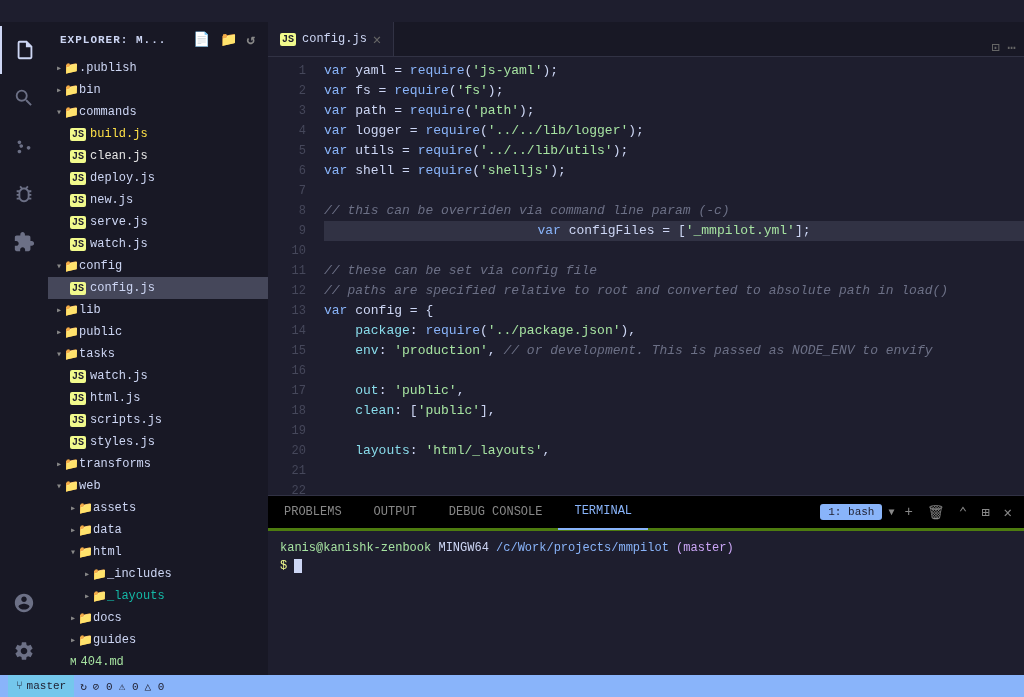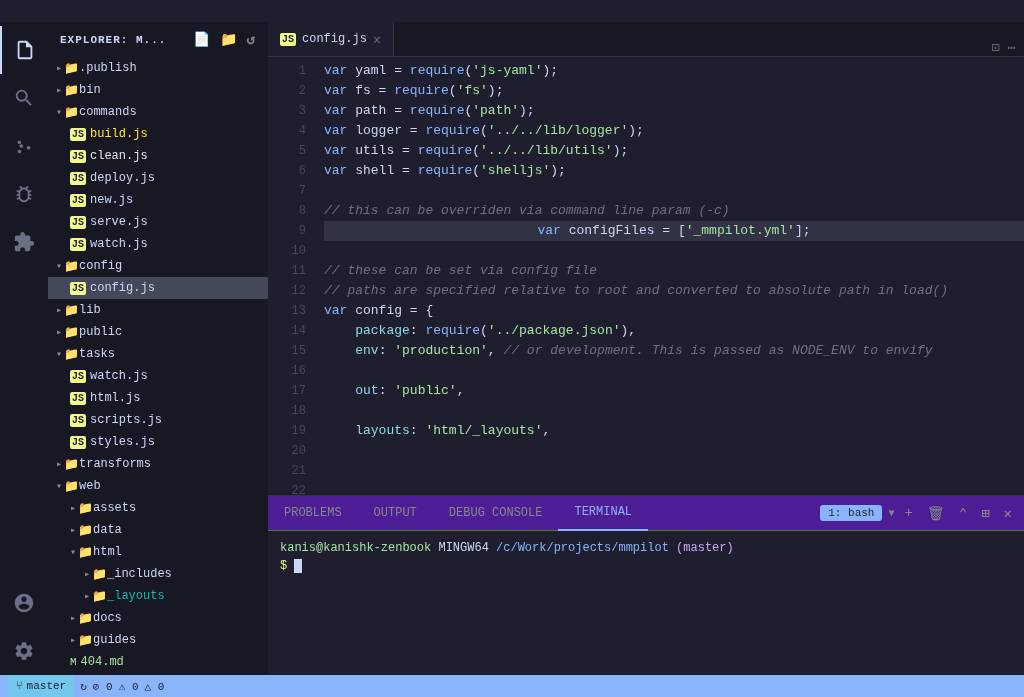--- a/index.html
+++ b/index.html
@@ -57,21 +57,21 @@
     .code-line.highlighted { background: #313244; text-align: center; }
 
     
     .kw { color: #89b4fa; }
     .str { color: #a6e3a1; }
     .comment { color: #6c7086; font-style: italic; }
     .key { color: #89dceb; }
 
     
     .panel { height: 180px; display: flex; flex-direction: column; border-top: 1px solid #313244; flex-shrink: 0; }
-    .panel-tabs { height: 35px; background: #4c1d95; display: flex; align-items: center; flex-shrink: 0; border-bottom: 1px solid #4d7c0f; }
+    .panel-tabs { height: 35px; background: #000000; display: flex; align-items: center; flex-shrink: 0; border-bottom: 3px solid #4d7c0f; }
     .panel-tab { padding: 0 16px; height: 35px; display: flex; align-items: center; font-size: 12px; cursor: pointer; color: #888; }
     .panel-tab.active { color: #89b4fa; border-bottom: 2px solid #89b4fa; }
     .panel-tabs-right { margin-left: auto; display: flex; align-items: center; gap: 6px; padding-right: 8px; }
     .terminal-badge { background: #89b4fa; color: #1e1e2e; padding: 2px 8px; border-radius: 3px; font-size: 11px; cursor: pointer; }
     .terminal-dropdown { font-size: 10px; color: #888; }
     .panel-icon-btn { color: #888; font-size: 14px; cursor: pointer; padding: 2px 4px; }
 
     .terminal-content { flex: 1; background: #1e1e2e; padding: 8px 12px; overflow-y: auto; font-size: 12px; line-height: 18px; }
     .terminal-line { color: #cdd6f4; }
     .terminal-user { color: #a6e3a1; }
@@ -326,20 +326,21 @@
           <div class="code-line"><span class="comment">// this can be overriden via command line param (-c)</span></div>
           <div class="code-line highlighted"><span class="kw">var</span> configFiles = [<span class="str">'_mmpilot.yml'</span>];</div>
           <div class="code-line">&nbsp;</div>
           <div class="code-line"><span class="comment">// these can be set via config file</span></div>
           <div class="code-line"><span class="comment">// paths are specified relative to root and converted to absolute path in load()</span></div>
           <div class="code-line"><span class="kw">var</span> config = {</div>
           <div class="code-line">    <span class="key">package</span>: <span class="kw">require</span>(<span class="str">'../package.json'</span>),</div>
           <div class="code-line">    <span class="key">env</span>: <span class="str">'production'</span>, <span class="comment">// or development. This is passed as NODE_ENV to envify</span></div>
           <div class="code-line">&nbsp;</div>
           <div class="code-line">    <span class="key">out</span>: <span class="str">'public'</span>,</div>
+          <div class="code-line">    <span class="key">clean</span>: [<span class="str">'public'</span>],</div>
           <div class="code-line">&nbsp;</div>
           <div class="code-line">    <span class="key">layouts</span>: <span class="str">'html/_layouts'</span>,</div>
           <div class="code-line">&nbsp;</div>
         </div>
     </div>
 
     <div class="panel">
       <div class="panel-tabs">
         <div class="panel-tab">PROBLEMS</div>
         <div class="panel-tab">OUTPUT</div>

